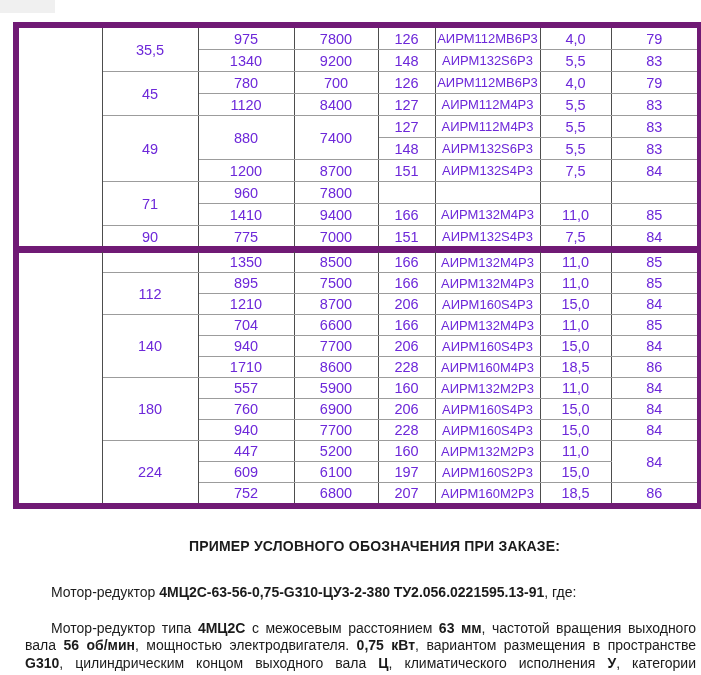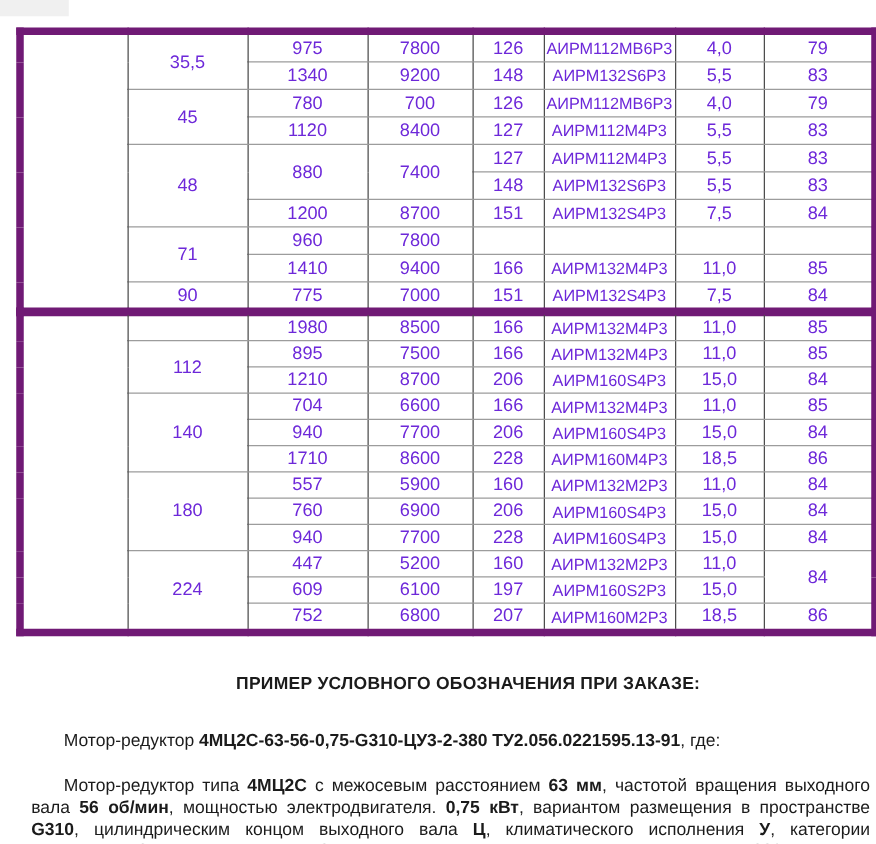--- a/index.html
+++ b/index.html
@@ -71,21 +71,21 @@
     </tr>
     <tr>
       <td>1120</td>
       <td>8400</td>
       <td>127</td>
       <td class="type">АИРМ112М4Р3</td>
       <td>5,5</td>
       <td>83</td>
     </tr>
     <tr class="blk">
-      <td rowspan="3">48</td>
+      <td rowspan="3">49</td>
       <td rowspan="2">880</td>
       <td rowspan="2">7400</td>
       <td>127</td>
       <td class="type">АИРМ112М4Р3</td>
       <td>5,5</td>
       <td>83</td>
     </tr>
     <tr>
       <td>148</td>
       <td class="type">АИРМ132S6Р3</td>
@@ -137,21 +137,21 @@
         <col style="width:84px">
       <col style="width:57px">
         <col style="width:105px">
         <col style="width:71px">
         <col style="width:89px">
     </colgroup>
     <tbody>
         <tr>
       <td rowspan="12"></td>
       <td></td>
-      <td>1980</td>
+      <td>1350</td>
       <td>8500</td>
       <td>166</td>
       <td class="type">АИРМ132М4Р3</td>
       <td>11,0</td>
       <td>85</td>
     </tr>
     <tr class="blk">
       <td rowspan="2">112</td>
       <td>895</td>
       <td>7500</td>

